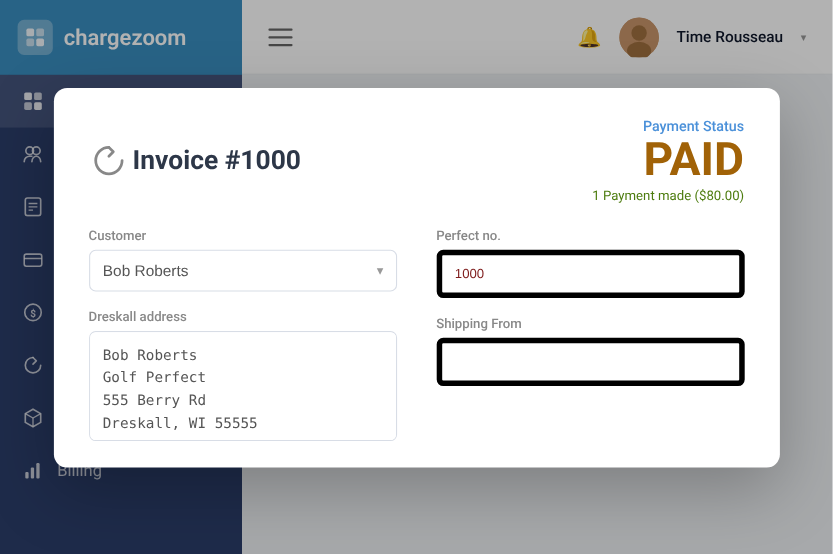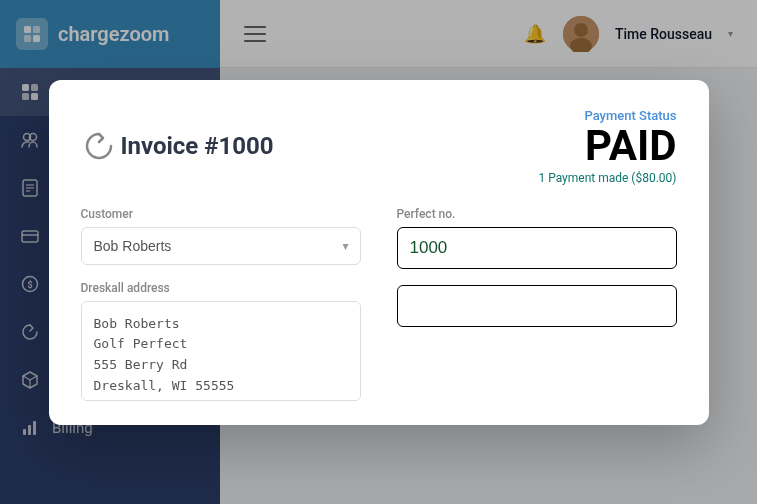--- a/index.html
+++ b/index.html
@@ -259,28 +259,28 @@
     .payment-status-label {
       font-size: 13px;
       color: #4a90d9;
       font-weight: 500;
       margin-bottom: 2px;
     }
 
     .payment-status-value {
       font-size: 42px;
       font-weight: 700;
-      color: #000000;
+      color: #a16207;
       line-height: 1;
       text-align: right;
     }
 
     .payment-note {
       font-size: 12px;
-      color: #0f766e;
+      color: #4d7c0f;
       margin-top: 4px;
     }
 
     .modal-body {
       display: grid;
       grid-template-columns: 1fr 1fr;
       gap: 36px;
     }
 
     .form-group {
@@ -317,24 +317,24 @@
       top: 50%;
       transform: translateY(-50%);
       color: #999;
       font-size: 12px;
       pointer-events: none;
     }
 
     .form-input {
       width: 100%;
       padding: 10px 12px;
-      border: 1px solid #000000;
+      border: 5px solid #000000;
       border-radius: 6px;
-      font-size: 17px;
-      color: #14532d;
+      font-size: 12px;
+      color: #7f1d1d;
       background: white;
     }
 
     .textarea-field {
       width: 100%;
       padding: 12px;
       border: 1px solid #d8dde6;
       border-radius: 6px;
       font-size: 13px;
       color: #555;
@@ -538,18 +538,19 @@
         </div>
       </div>
 
       <div class="right-column">
         <div class="form-group">
           <label class="form-label">Perfect no.</label>
           <input class="form-input" type="text" value="1000" style="">
         </div>
 
         <div class="form-group">
+          <label class="form-label">Shipping From</label>
           <input class="form-input" type="text" value="" style="">
         </div>
       </div>
     </div>
   </div>
 </div>
 
 </body></html>

